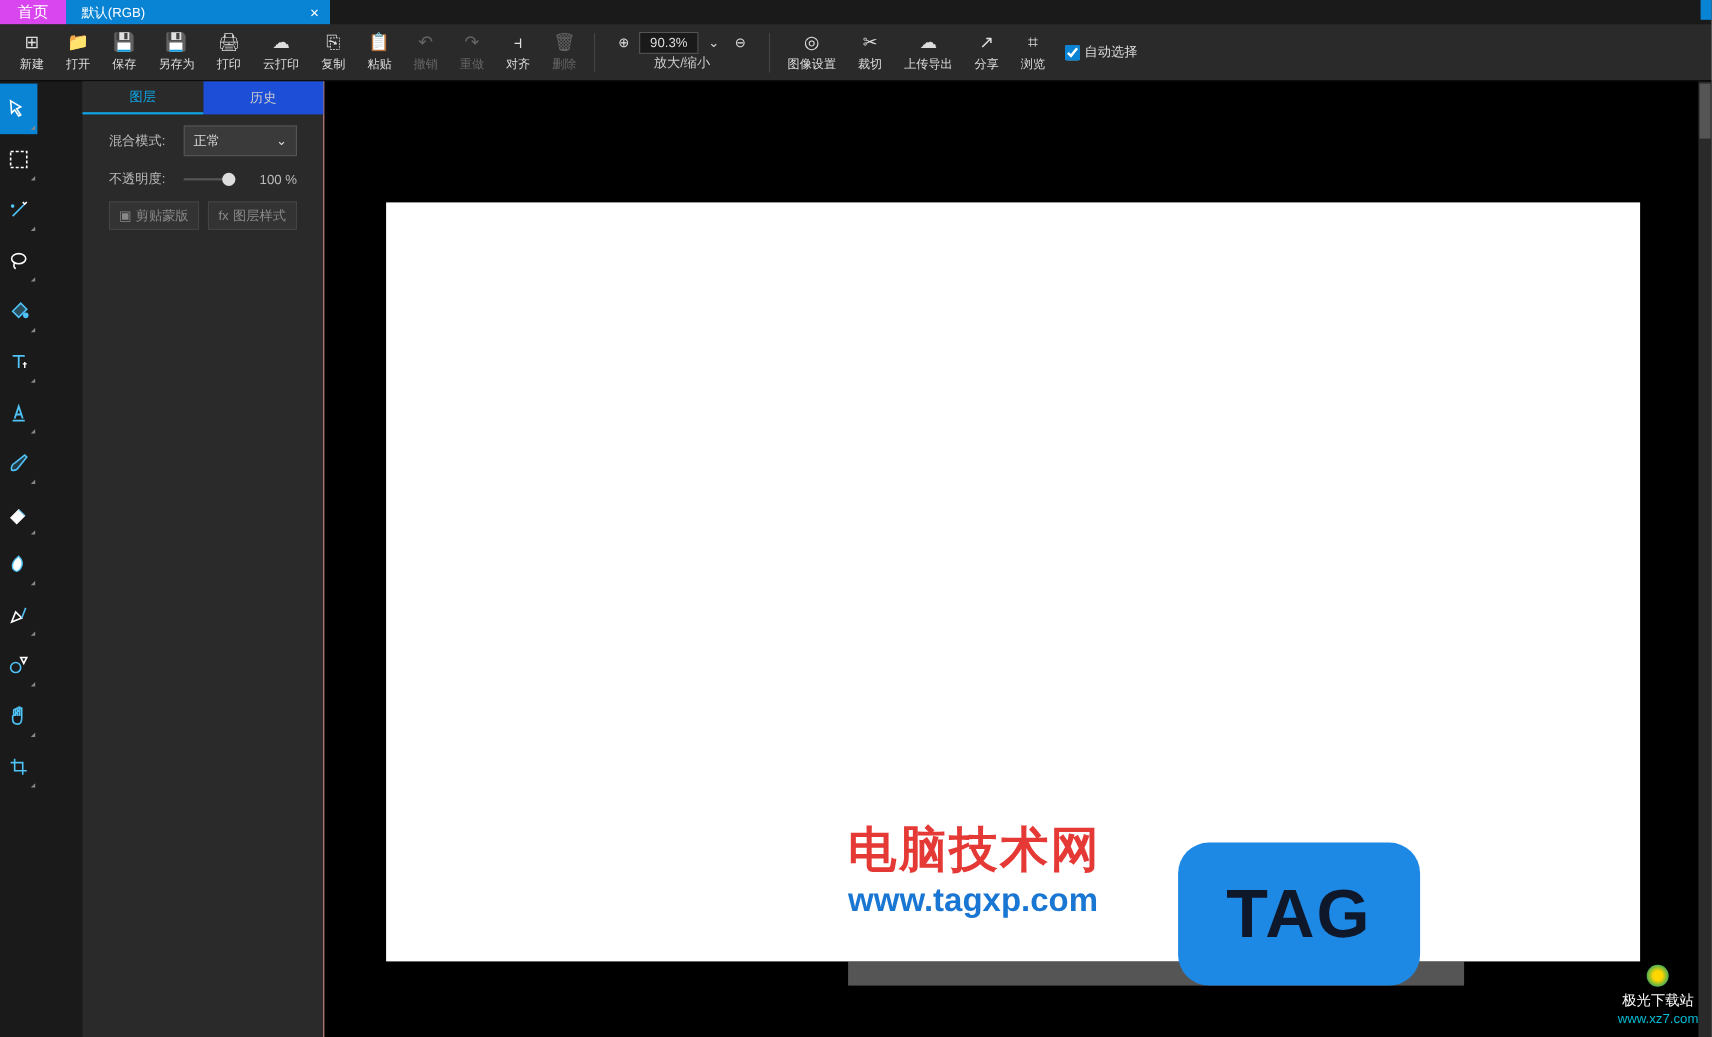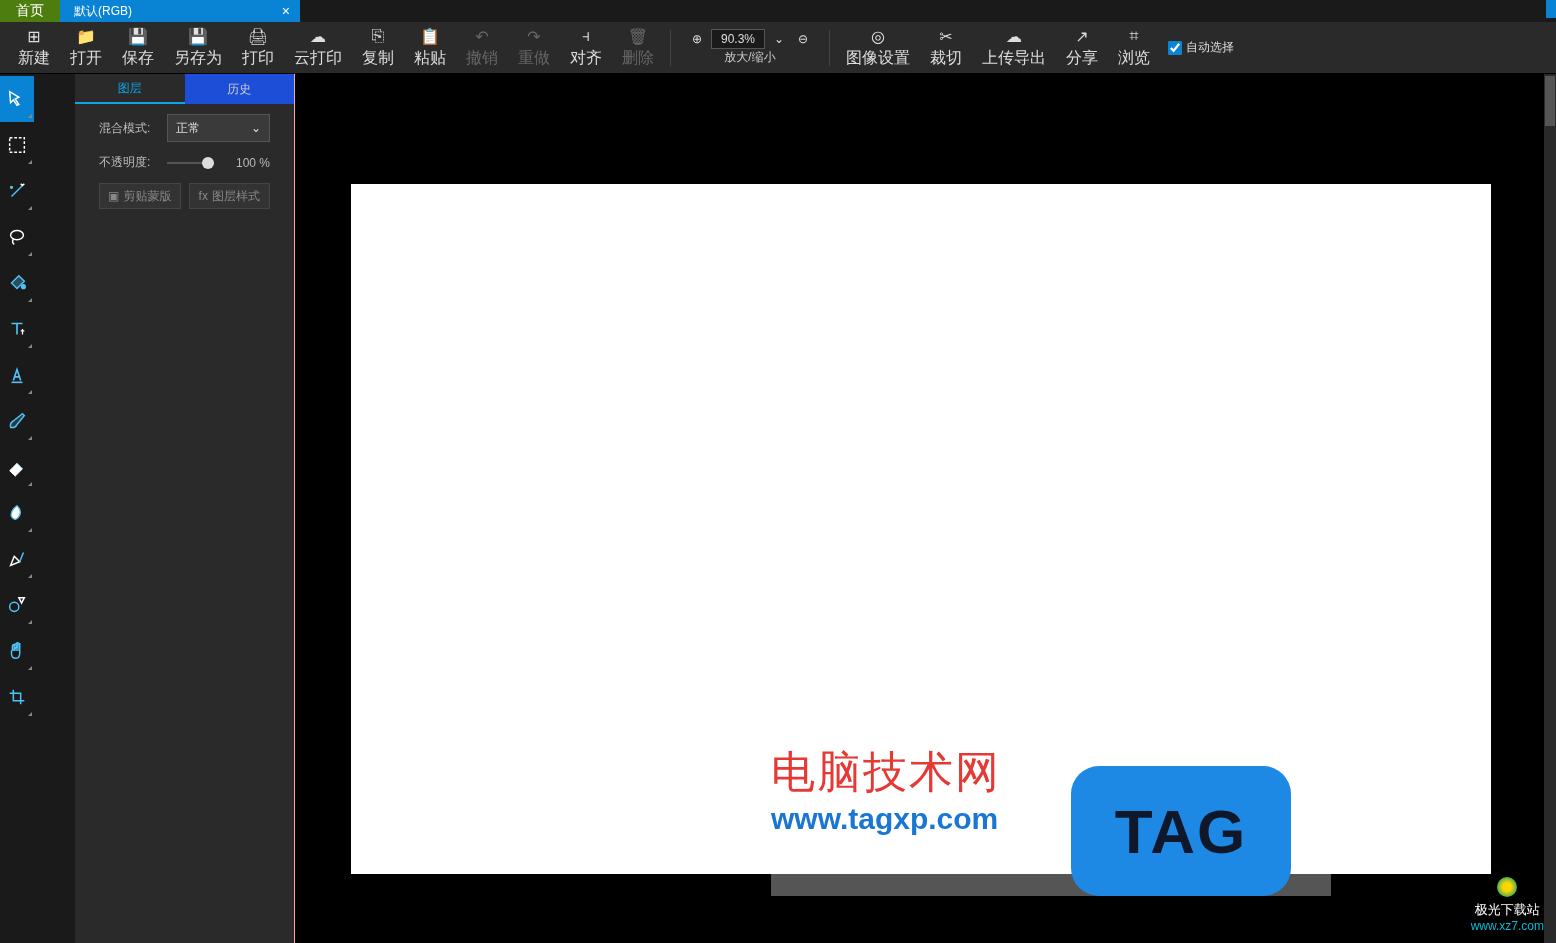--- a/index.html
+++ b/index.html
@@ -1,29 +1,29 @@
 <!DOCTYPE html>
 <html><head>
 <meta charset="utf-8">
 <style>
 * { margin: 0; padding: 0; box-sizing: border-box; font-family: "Microsoft YaHei", sans-serif; }
 body { background: #1a1a1a; width: 1556px; height: 943px; overflow: hidden; color: #ccc; font-size: 12px; }
 
 
 .title-bar { height: 22px; background: #1a1a1a; display: flex; align-items: stretch; }
-.home-tab { background: #4d7c0f; color: #fff; padding: 0 16px; display: flex; align-items: center; font-size: 14px; }
+.home-tab { background: #d946ef; color: #fff; padding: 0 16px; display: flex; align-items: center; font-size: 14px; }
 .doc-tab { background: #0984d4; color: #fff; padding: 0 14px; display: flex; align-items: center; font-size: 12px; min-width: 240px; position: relative; }
 .doc-tab .close { position: absolute; right: 10px; font-size: 14px; }
 
 
 .toolbar { height: 52px; background: #2a2a2a; display: flex; align-items: center; padding: 0 8px; border-bottom: 1px solid #000; }
 .tool-item { display: flex; flex-direction: column; align-items: center; justify-content: center; padding: 4px 10px; cursor: pointer; color: #ddd; }
 .tool-item.disabled { color: #666; }
 .tool-item .icon { font-size: 16px; height: 20px; display: flex; align-items: center; justify-content: center; margin-bottom: 2px; }
-.tool-item .label { font-size: 16px; }
+.tool-item .label { font-size: 11px; }
 .tool-sep { width: 1px; height: 36px; background: #444; margin: 0 6px; }
 .zoom-group { display: flex; flex-direction: column; align-items: center; padding: 0 10px; }
 .zoom-controls { display: flex; align-items: center; gap: 4px; }
 .zoom-input { width: 54px; height: 20px; background: #1a1a1a; border: 1px solid #555; color: #ddd; text-align: center; font-size: 12px; }
 .zoom-btn { width: 20px; height: 20px; display: flex; align-items: center; justify-content: center; color: #ddd; cursor: pointer; }
 .autosel { display: flex; align-items: center; gap: 4px; margin-left: 8px; color: #ddd; }
 .autosel input { width: 14px; height: 14px; accent-color: #0984d4; }
 
 
 .main { display: flex; height: calc(943px - 22px - 52px); }
@@ -48,21 +48,21 @@
 .opacity-track { position: absolute; top: 7px; left: 0; right: 0; height: 2px; background: #555; }
 .opacity-thumb { position: absolute; top: 2px; right: 0; width: 12px; height: 12px; background: #ddd; border-radius: 50%; }
 .opacity-val { width: 48px; text-align: right; color: #bbb; }
 .panel-btns { display: flex; gap: 8px; margin-top: 4px; }
 .panel-btn { flex: 1; height: 26px; background: #333; border: 1px solid #444; color: #888; display: flex; align-items: center; justify-content: center; gap: 4px; font-size: 12px; cursor: pointer; }
 
 
 .canvas-area { flex: 1; background: #000; position: relative; overflow: hidden; }
 .canvas { position: absolute; left: 56px; top: 110px; width: 1140px; height: 690px; background: #fff; }
 .watermark1 { position: absolute; left: 420px; bottom: 38px; }
-.watermark1 .t1 { color: #e53935; font-size: 44px; font-weight: normal; letter-spacing: 2px; margin-top: 34px; }
+.watermark1 .t1 { color: #e53935; font-size: 44px; font-weight: bold; letter-spacing: 2px; margin-top: 34px; }
 .watermark1 .t2 { color: #1976d2; font-size: 30px; font-weight: bold; }
 .tag-badge { position: absolute; left: 720px; bottom: -22px; width: 220px; height: 130px; background: #1e88e5; border-radius: 28px; display: flex; align-items: center; justify-content: center; color: #0f172a; font-size: 62px; font-weight: bold; letter-spacing: 2px; }
 .bottom-strip { position: absolute; left: 420px; bottom: -22px; width: 560px; height: 22px; background: #aaa; opacity: 0.5; }
 .scrollbar-v { position: absolute; right: 0; top: 0; width: 12px; height: 100%; background: #2a2a2a; }
 .scrollbar-v .thumb { position: absolute; top: 2px; left: 1px; width: 10px; height: 50px; background: #555; }
 .corner-logo { position: absolute; right: 12px; bottom: 10px; text-align: right; }
 .corner-logo .l1 { color: #fff; font-size: 13px; display: flex; align-items: center; justify-content: flex-end; gap: 4px; flex-direction: column; }
 .corner-logo .l1 .swirl { width: 20px; height: 20px; background: radial-gradient(circle, #ffd600 30%, #4caf50 70%); border-radius: 50%; }
 .corner-logo .l2 { color: #00bcd4; font-size: 12px; }
 

